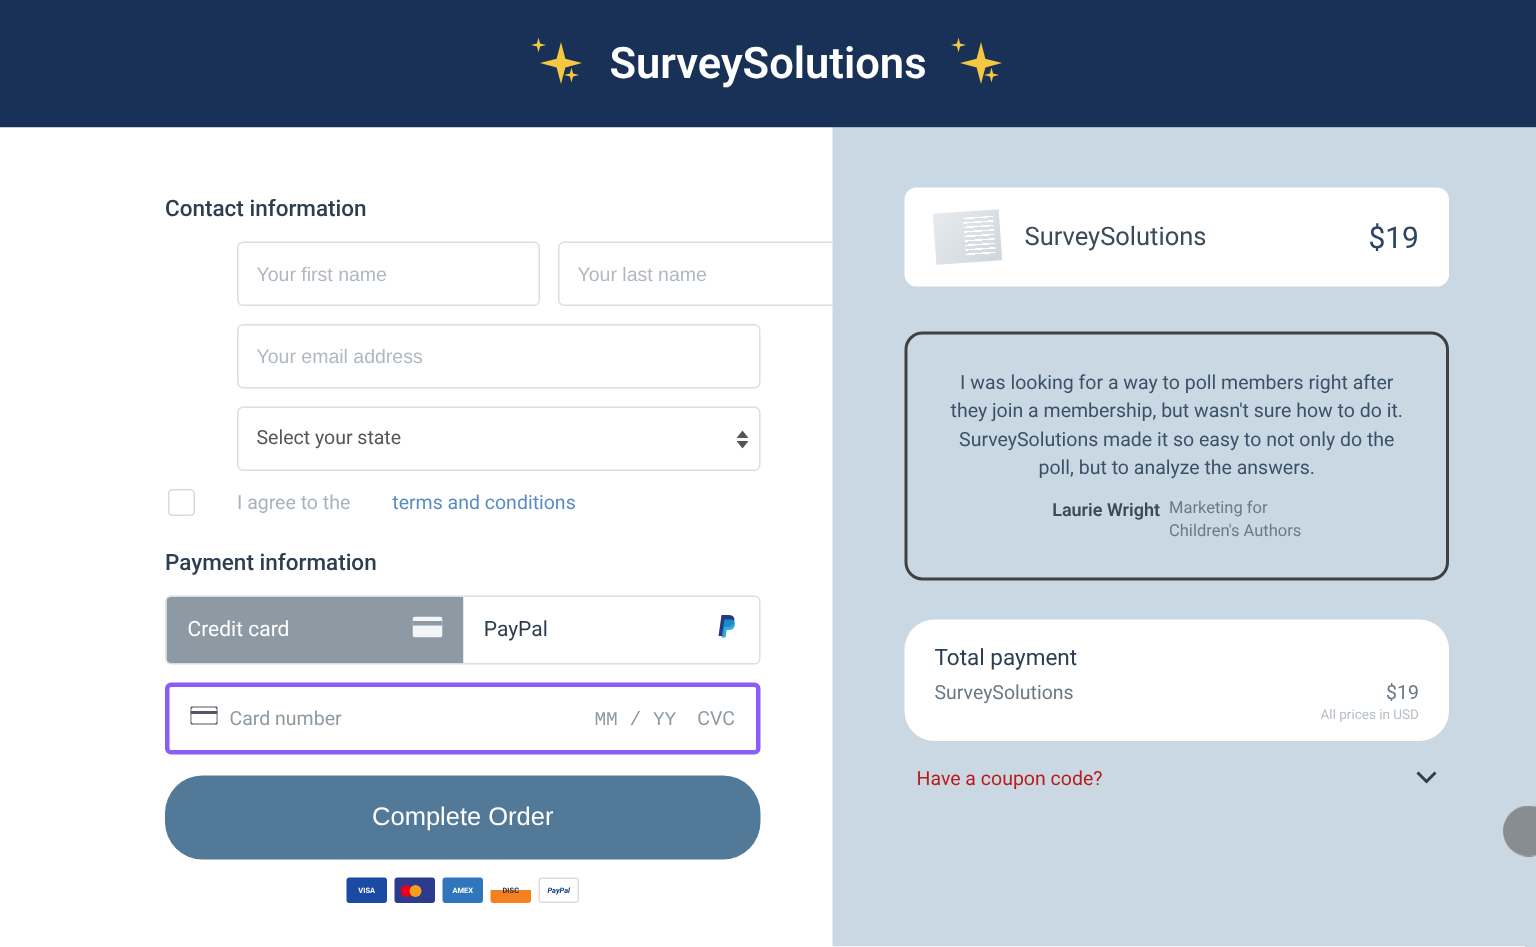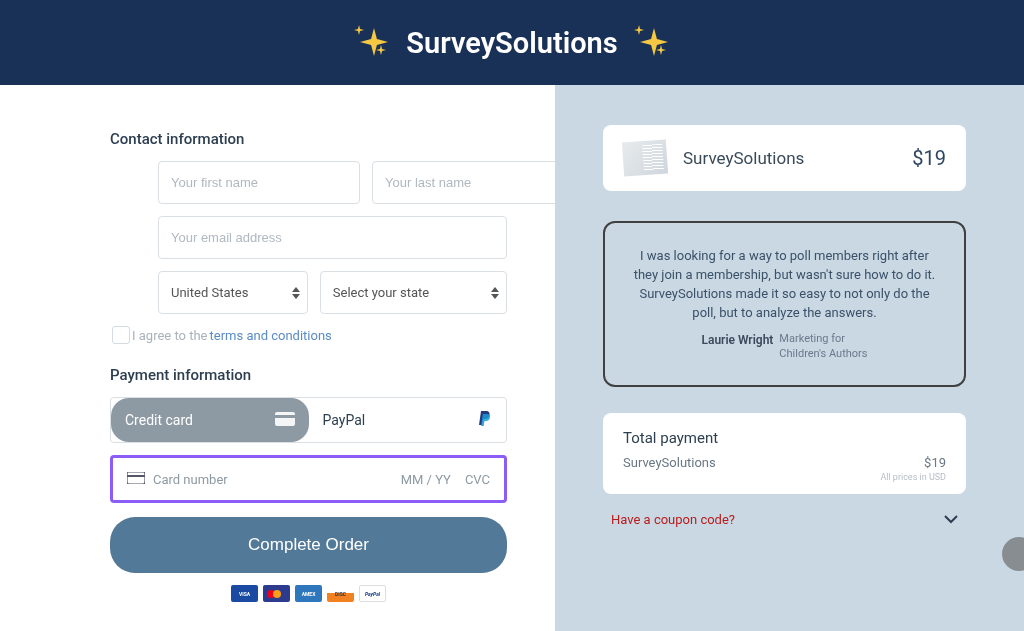--- a/index.html
+++ b/index.html
@@ -95,21 +95,21 @@
       display: flex;
       flex-direction: column;
       gap: 2px;
     }
     .stepper svg { display: block; }
     .zip-wrap { flex: 0.7; }
 
     .tc-row {
       display: flex;
       align-items: center;
-      gap: 2px;
+      gap: 28px;
       margin-bottom: 22px;
     }
     .chk {
       width: 18px;
       height: 18px;
       border: 1px solid #d5dbe1;
       border-radius: 3px;
       background: #fff;
       margin-left: 2px;
     }
@@ -124,21 +124,20 @@
       margin-bottom: 12px;
     }
     .pay-tab {
       flex: 1;
       height: 44px;
       display: flex;
       align-items: center;
       justify-content: space-between;
       padding: 0 14px;
       font-size: 14px;
-      border-radius: 18px;
     }
     .pay-tab.active {
       background: #8e9aa3;
       color: #fff;
     }
     .pay-tab:not(.active) {
       background: #fff;
       color: #2c3e50;
     }
     .card-field {
@@ -147,21 +146,21 @@
       height: 48px;
       border: 3px solid #8b5cf6;
       border-radius: 4px;
       padding: 0 14px;
       margin-bottom: 14px;
       font-size: 13px;
       color: #8e9aa3;
     }
     .card-field .card-ic { margin-right: 8px; }
     .card-field .spacer { flex: 1; }
-    .card-field .mmyy { margin-right: 14px; }
+    .card-field .mmyy { margin-right: 14px; font-family: Liberation Mono, monospace; }
 
     .complete-btn {
       width: 100%;
       height: 56px;
       background: #527a98;
       color: #fff;
       border: none;
       border-radius: 25px;
       font-size: 17px;
       font-weight: 400;
@@ -245,21 +244,21 @@
     }
     .testimonial-org {
       font-size: 11px;
       color: #697a8a;
       text-align: left;
       line-height: 1.3;
     }
 
     .total-card {
       background: #fff;
-      border-radius: 8px;
+      border-radius: 20px;
       padding: 16px 20px 12px;
       margin-bottom: 18px;
     }
     .total-title { font-size: 15px; color: #2c3e50; margin-bottom: 8px; }
     .total-row { display: flex; justify-content: space-between; font-size: 13px; color: #6a7885; }
     .total-note { text-align: right; font-size: 9px; color: #b5bdc5; margin-top: 2px; }
 
     .coupon-row {
       display: flex;
       justify-content: space-between;
@@ -315,33 +314,20 @@
     <div class="form-row">
       <input class="txt-input" placeholder="Your first name" style="">
       <input class="txt-input" placeholder="Your last name" style="">
     </div>
 
     <div class="form-row">
       <input class="txt-input" placeholder="Your email address" style="">
     </div>
 
     <div class="form-row">
-      <div class="sel-wrap" style="flex:0.8">
-        <div class="sel-label">
-          <span>United States</span>
-        </div>
-        <span class="stepper">
-          <svg width="8" height="5">
-              <path d="M4 0L8 5H0z" fill="#555"></path>
-            </svg>
-          <svg width="8" height="5">
-              <path d="M4 5L0 0h8z" fill="#555"></path>
-            </svg>
-        </span>
-      </div>
       <div class="sel-wrap" style="flex:1">
         <div class="sel-label">
           <span>Select your state</span>
         </div>
         <span class="stepper">
           <svg width="8" height="5">
               <path d="M4 0L8 5H0z" fill="#555"></path>
             </svg>
           <svg width="8" height="5">
               <path d="M4 5L0 0h8z" fill="#555"></path>

